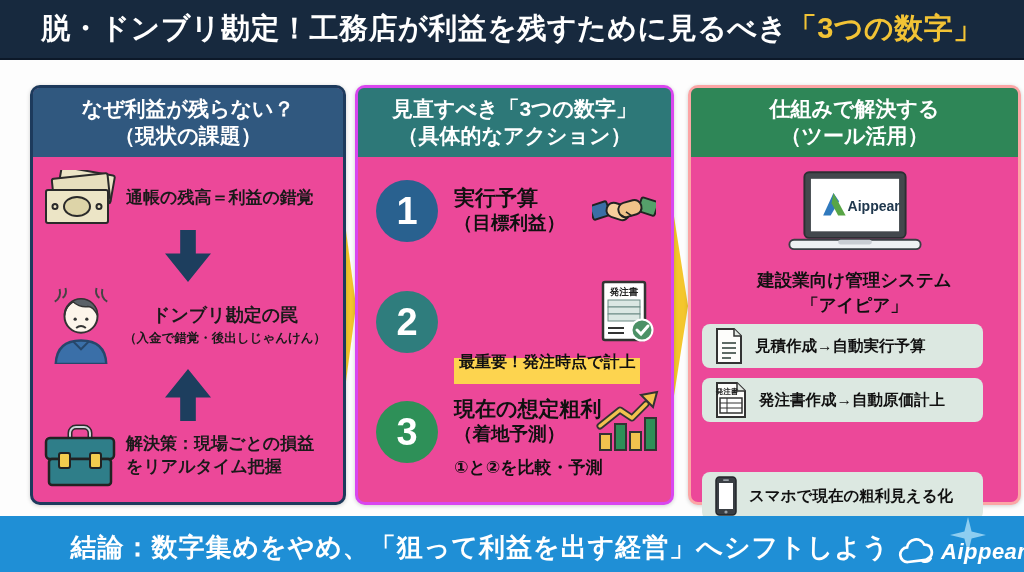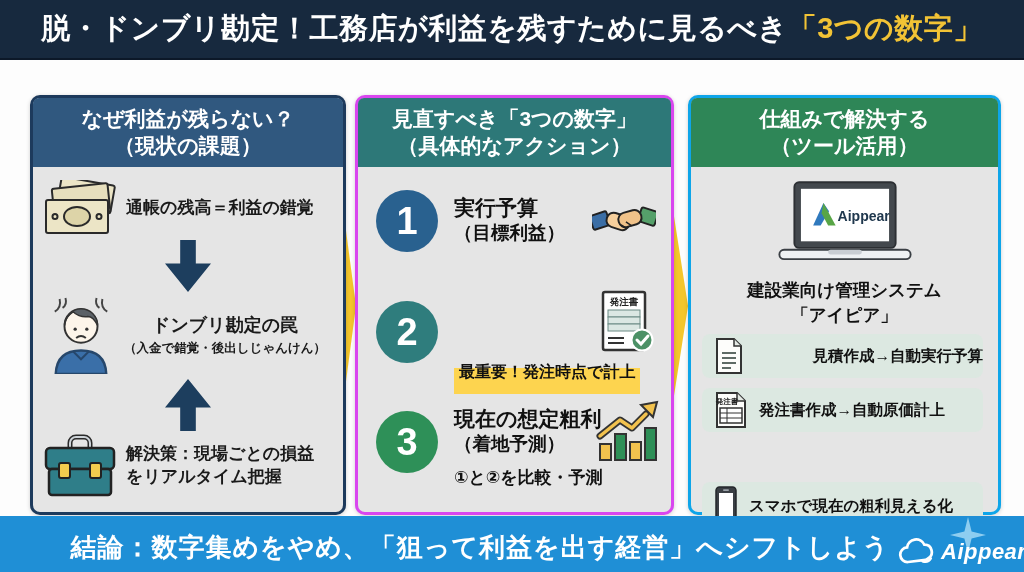--- a/index.html
+++ b/index.html
@@ -7,24 +7,24 @@
   .stage { position:relative; width:1024px; height:572px; background:#fdfdfd; overflow:hidden; }
 
   
   .topbar { position:absolute; left:0; top:0; width:1024px; height:58px;
             background:#17293e; border-bottom:2px solid #0c1828;
             display:flex; align-items:center; justify-content:center; }
   .topbar .title { color:#ffffff; font-size:29px; font-weight:800; letter-spacing:0.5px; white-space:nowrap; }
   .topbar .hl { color:#f2c335; }
 
   
-  .panel { position:absolute; top:95px; height:414px; background:#e5e5e5; border-radius:10px; box-shadow:0 1px 4px rgba(0,0,0,.18); }
+  .panel { position:absolute; top:85px; height:414px; background:#ec4899; border-radius:10px; box-shadow:0 1px 4px rgba(0,0,0,.18); }
   #panel-problem  { left:30px;  width:310px; border:3px solid #1d3a5c; }
   #panel-numbers  { left:355px; width:313px; border:3px solid #d946ef; }
-  #panel-solution { left:688px; width:307px; border:3px solid #0ea5e9; }
+  #panel-solution { left:688px; width:307px; border:3px solid #fca5a5;padding-left:20px; }
   .panel-head { position:absolute; left:0; top:0; right:0; border-radius:6px 6px 0 0;
                 text-align:center; color:#fff; padding:8px 0 7px; }
   #panel-problem  .panel-head { background:#30587f; }
   #panel-numbers  .panel-head { background:#2d7878; }
   #panel-solution .panel-head { background:#2e8657; }
   .panel-title { font-size:21px; font-weight:800; line-height:1.25; }
   .panel-sub   { font-size:21px; font-weight:700; line-height:1.3; }
 
   
   .gap-arrow { position:absolute; background:#f4c62c; clip-path:polygon(0 0,100% 50%,0 100%); }
@@ -61,21 +61,21 @@
   .n-note { position:absolute; left:96px; font-size:16px; font-weight:800; color:#111; white-space:nowrap; }
   #note2 { top:264px; background:linear-gradient(transparent 20%, #fdd44f 20%); padding:0 5px 11px 5px; }
   #note3 { top:368px; font-size:17px; }
 
   
   .laptop { position:absolute; left:calc(50% - 75px); top:82px; }
   .sysline { position:absolute; left:0; width:100%; text-align:center; font-size:17.5px; font-weight:800; color:#111; }
   #sys1 { top:180px; } #sys2 { top:205px; }
   .feature { position:absolute; left:11px; width:281px; height:44px; background:#dce8e1; border-radius:8px;
              display:flex; align-items:center; padding:0 0 0 12px; gap:11px; box-sizing:border-box; }
-  #f1 { top:236px;justify-content:space-between; } #f2 { top:290px; } #f3 { top:344px; height:48px;margin-top:40px; }
+  #f1 { top:236px; } #f2 { top:290px; } #f3 { top:344px; height:48px;margin-top:40px; }
   .f-text { font-size:15.5px; font-weight:800; color:#111; white-space:nowrap; }
 
   
   .footer { position:absolute; left:0; top:516px; width:1024px; height:56px; background:#1f8fd6; }
   .conclusion { position:absolute; left:0; top:14px; width:960px; text-align:center;
                 color:#fff; font-size:26px; font-weight:800; letter-spacing:1px; white-space:nowrap; }
   .sparkle { position:absolute; left:950px; top:1px; width:36px; height:36px; background:#8ecdf0;
              clip-path:polygon(50% 0,60% 40%,100% 50%,60% 60%,50% 100%,40% 60%,0 50%,40% 40%); }
   .brand { position:absolute; left:898px; top:22px; display:flex; align-items:center; gap:3px; }
   .brand-text { color:#ffffff; font-size:22px; font-weight:800; font-style:italic; letter-spacing:0.5px; }

